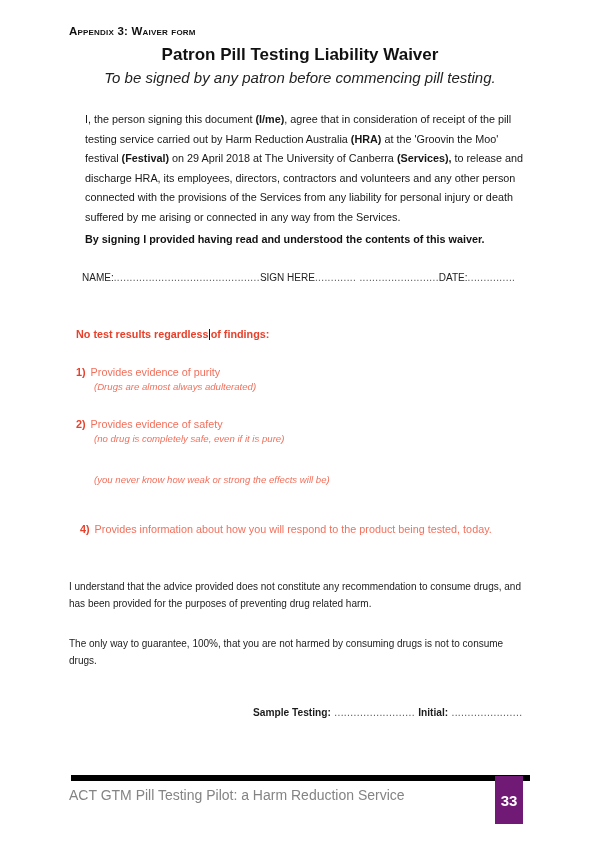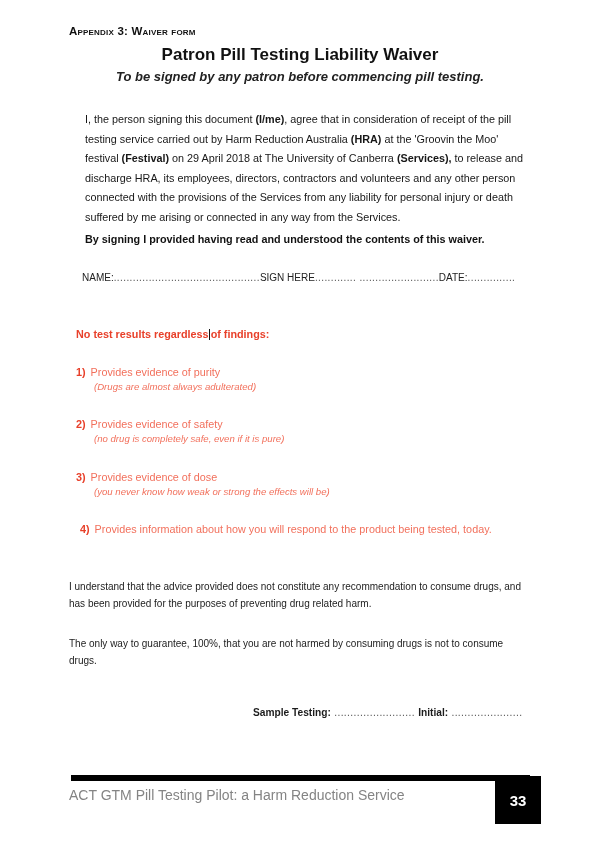--- a/index.html
+++ b/index.html
@@ -47,23 +47,23 @@
     font-size: 17px;
     font-weight: bold;
     color: #111111;
   }
   .doc-subtitle {
     position: absolute;
     left: 69px;
     top: 69px;
     width: 462px;
     text-align: center;
-    font-size: 13px;
+    font-size: 15px;
     font-style: italic;
-    font-weight: bold;
+    font-weight: normal;
     color: #222222;
   }
 
   
   .agreement {
     position: absolute;
     left: 85px;
     top: 110px;
     width: 440px;
     font-size: 10.8px;
@@ -199,23 +199,23 @@
     left: 69px;
     top: 787px;
     font-size: 14px;
     color: #848484;
     white-space: nowrap;
   }
   .page-number-box {
     position: absolute;
     left: 495px;
     top: 776px;
-    width: 46px;
+    width: 28px;
     height: 48px;
-    background: #000000;
+    background: #701a75;
     color: #ffffff;
     font-size: 15px;
     font-weight: bold;
     display: flex;
     align-items: center;
     justify-content: center;
   }
 </style>
 </head>
 <body>
@@ -240,21 +240,20 @@
     <div class="main"><span class="num">1)</span><span>Provides evidence of  purity</span></div>
     <div class="sub">(Drugs are almost always adulterated)</div>
   </div>
 
   <div class="red-item red-item-2">
     <div class="main"><span class="num">2)</span><span>Provides evidence of  safety</span></div>
     <div class="sub">(no drug is completely safe, even if it is pure)</div>
   </div>
 
   <div class="red-item red-item-3">
-    <div class="main"><span class="num">3)</span><span>Provides evidence of  dose</span></div>
     <div class="sub">(you never know how weak or strong the effects will be)</div>
   </div>
 
   <div class="red-item-4"><span class="num">4)</span><span>Provides information about how you will respond to the product being tested, today.</span></div>
 
   <div class="closing closing-1">I understand that the advice provided does not constitute any recommendation to consume drugs, and has been provided for the purposes of preventing drug related harm.</div>
 
 
   <div class="closing closing-3">The only way to guarantee, 100%, that you are not harmed by consuming drugs is not to consume drugs.</div>
 

